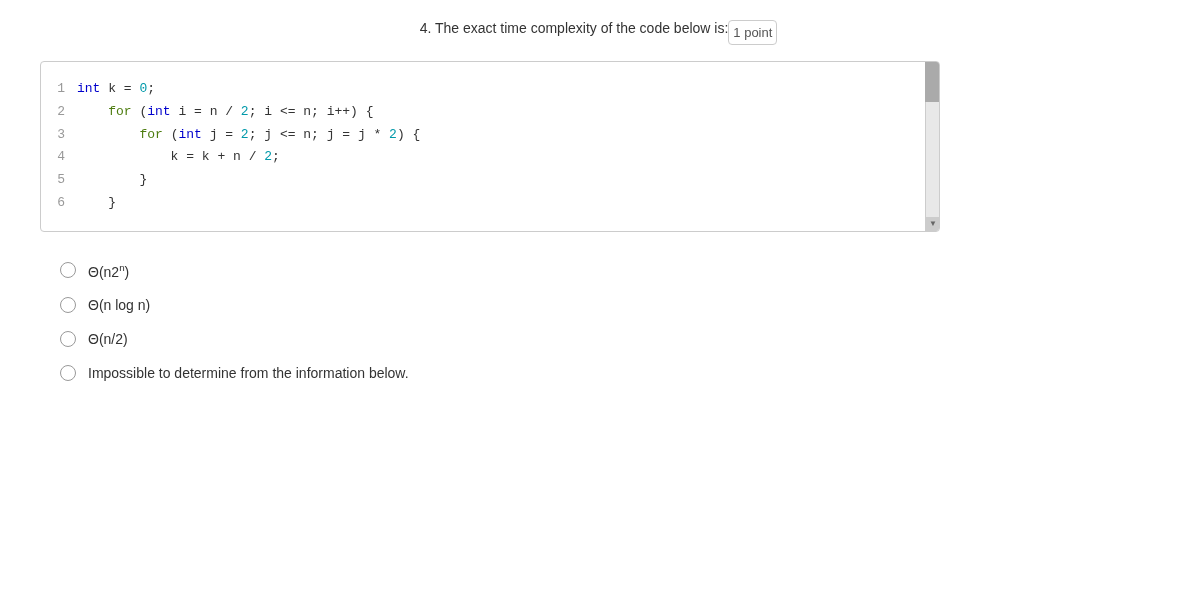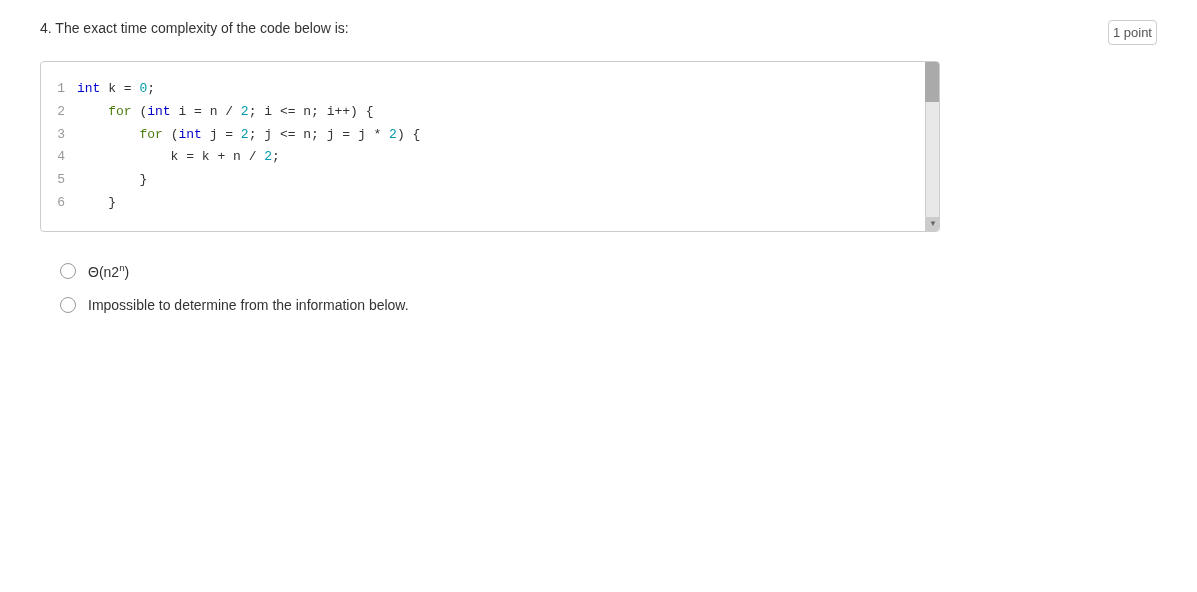--- a/index.html
+++ b/index.html
@@ -8,21 +8,21 @@
       font-family: Arial, sans-serif;
       font-size: 14px;
       color: #333;
       width: 1197px;
       min-height: 592px;
       padding: 20px 40px;
     }
 
     .question-header {
       display: flex;
-      justify-content: space-between;
+      justify-content: center;
       align-items: flex-start;
       margin-bottom: 16px;
     }
 
     .question-title {
       font-size: 14px;
       color: #333;
     }
 
     .points-badge {
@@ -113,21 +113,21 @@
     .scrollbar-arrow.up { top: 0; }
     .scrollbar-arrow.down { bottom: 0; }
 
     .options-list {
       list-style: none;
       margin-left: 20px;
     }
 
     .option-item {
       display: flex;
-      align-items: center;
+      align-items: flex-start;
       margin-bottom: 18px;
       font-size: 14px;
       color: #333;
       cursor: pointer;
     }
 
     .radio-circle {
       width: 16px;
       height: 16px;
       border-radius: 50%;
@@ -194,15 +194,23 @@
   </div>
 </div>
 
 <ul class="options-list">
   <li class="option-item">
     <div class="radio-circle"></div>
     <span class="option-text">Θ(n2<sup>n</sup>)</span>
   </li>
   <li class="option-item">
     <div class="radio-circle"></div>
+    <span class="option-text">Θ(n log n)</span>
+  </li>
+  <li class="option-item">
+    <div class="radio-circle"></div>
+    <span class="option-text">Θ(n/2)</span>
+  </li>
+  <li class="option-item">
+    <div class="radio-circle"></div>
     <span class="option-text">Impossible to determine from the information below.</span>
   </li>
 </ul>
 
 </body></html>

